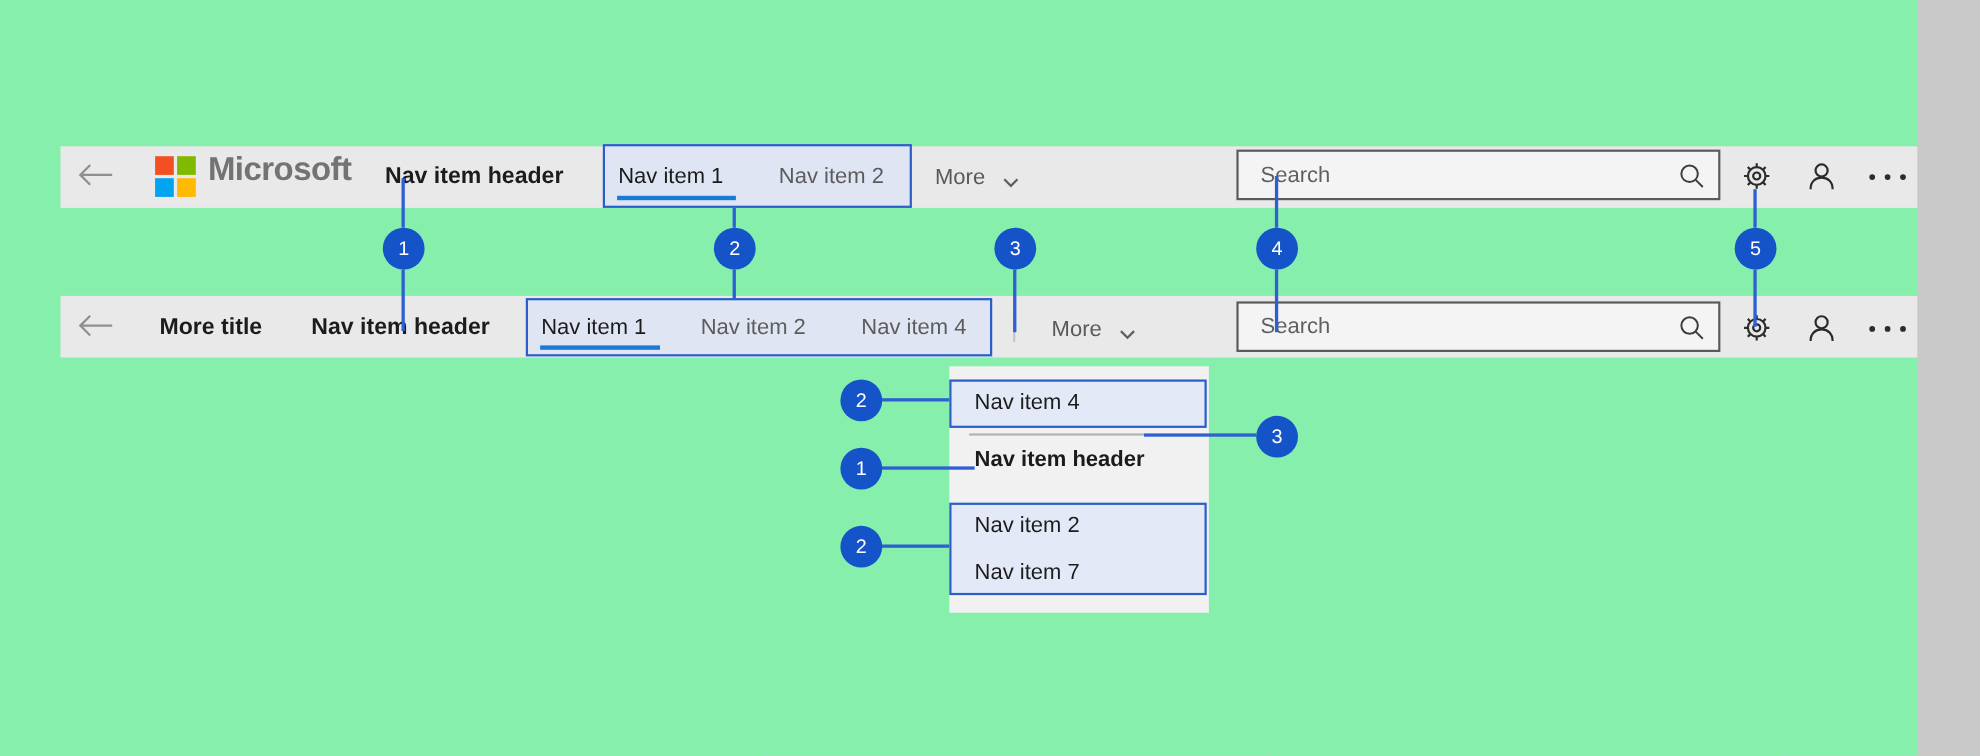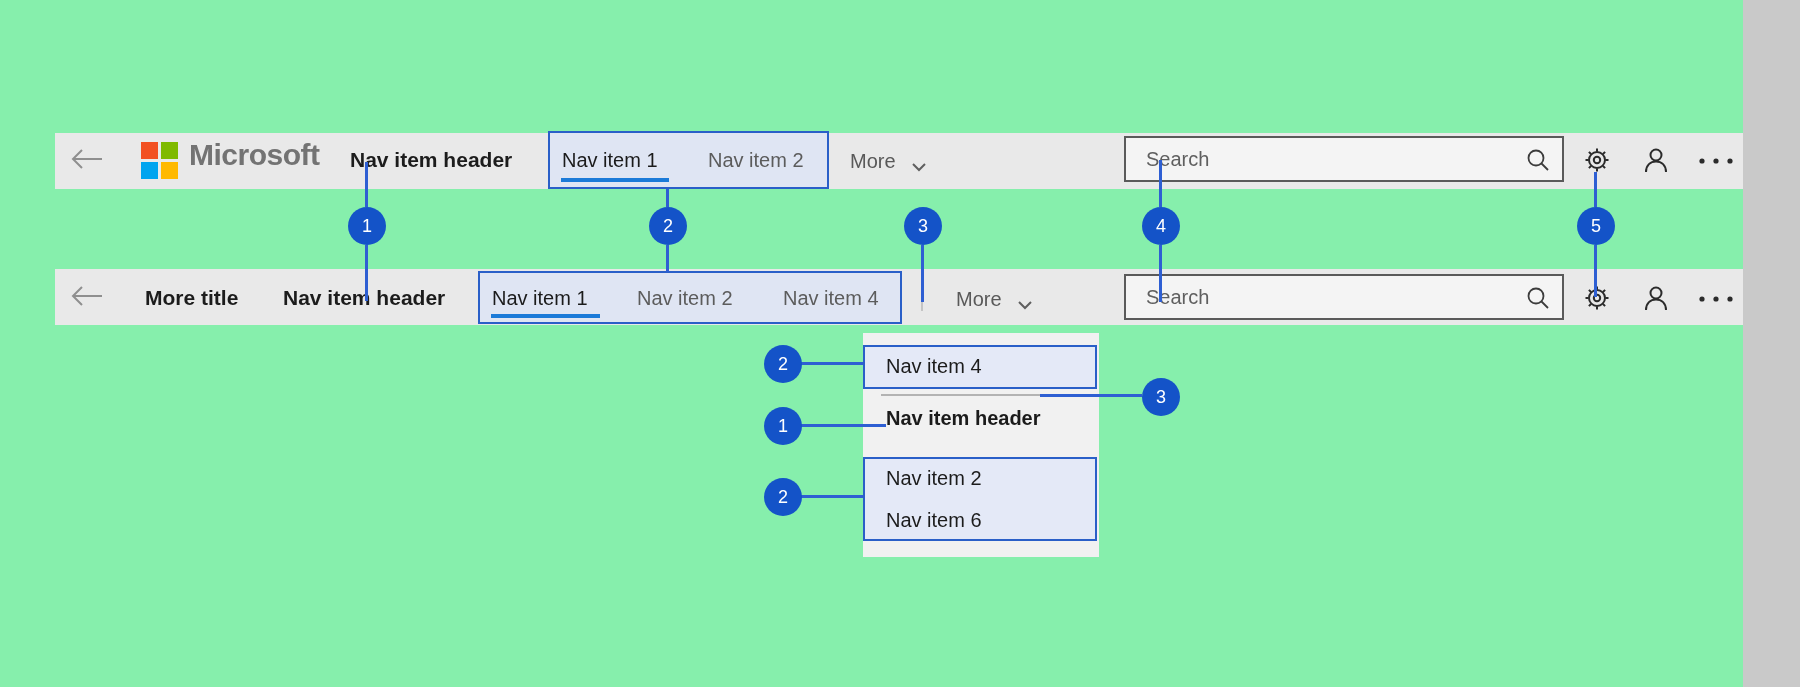--- a/index.html
+++ b/index.html
@@ -192,21 +192,21 @@
 
   <div class="dropbox" style="left:863px;top:345px;width:234px;height:44px;"></div>
   <span class="txt drop-item" style="left:886px;top:355px;">Nav item 4</span>
 
   <div class="sep" style="left:881px;top:394px;width:159px;height:2px;"></div>
 
   <span class="txt drop-header" style="left:886px;top:407px;">Nav item header</span>
 
   <div class="dropbox" style="left:863px;top:457px;width:234px;height:84px;"></div>
   <span class="txt drop-item" style="left:886px;top:467px;">Nav item 2</span>
-  <span class="txt drop-item" style="left:886px;top:509px;">Nav item 6</span>
+  <span class="txt drop-item" style="left:886px;top:509px;">Nav item 7</span>
 
   <div class="hline" style="left:801px;top:362px;width:62px;"></div>
   <div class="hline" style="left:801px;top:424px;width:85px;"></div>
   <div class="hline" style="left:801px;top:495px;width:62px;"></div>
   <div class="hline" style="left:1040px;top:394px;width:102px;"></div>
 
   <div class="callout" style="left:764px;top:345px;">2</div>
   <div class="callout" style="left:764px;top:407px;">1</div>
   <div class="callout" style="left:764px;top:478px;">2</div>
   <div class="callout" style="left:1142px;top:378px;">3</div>

